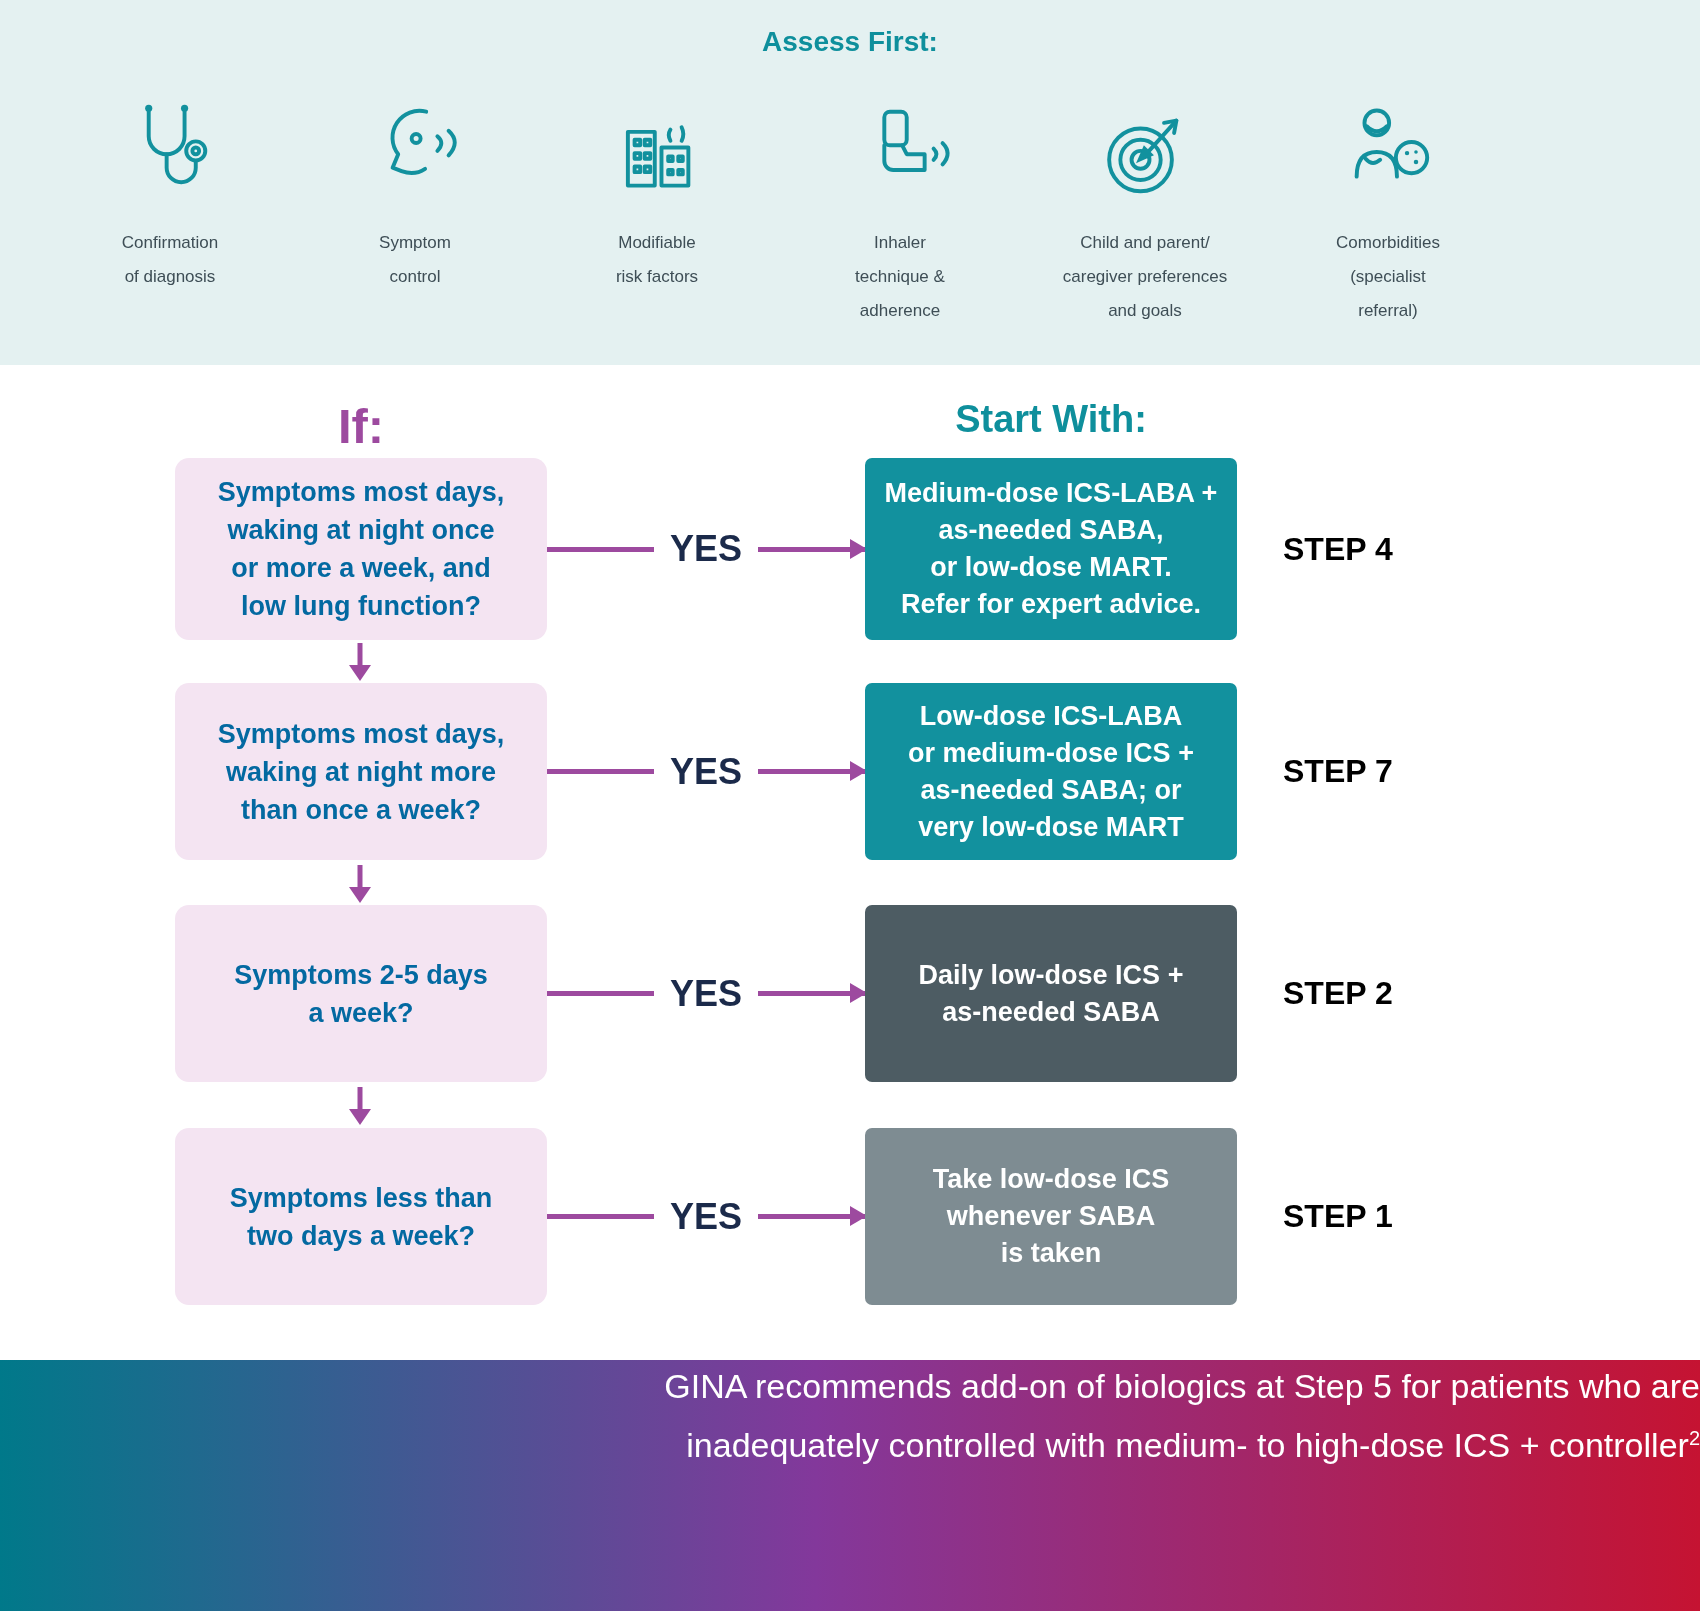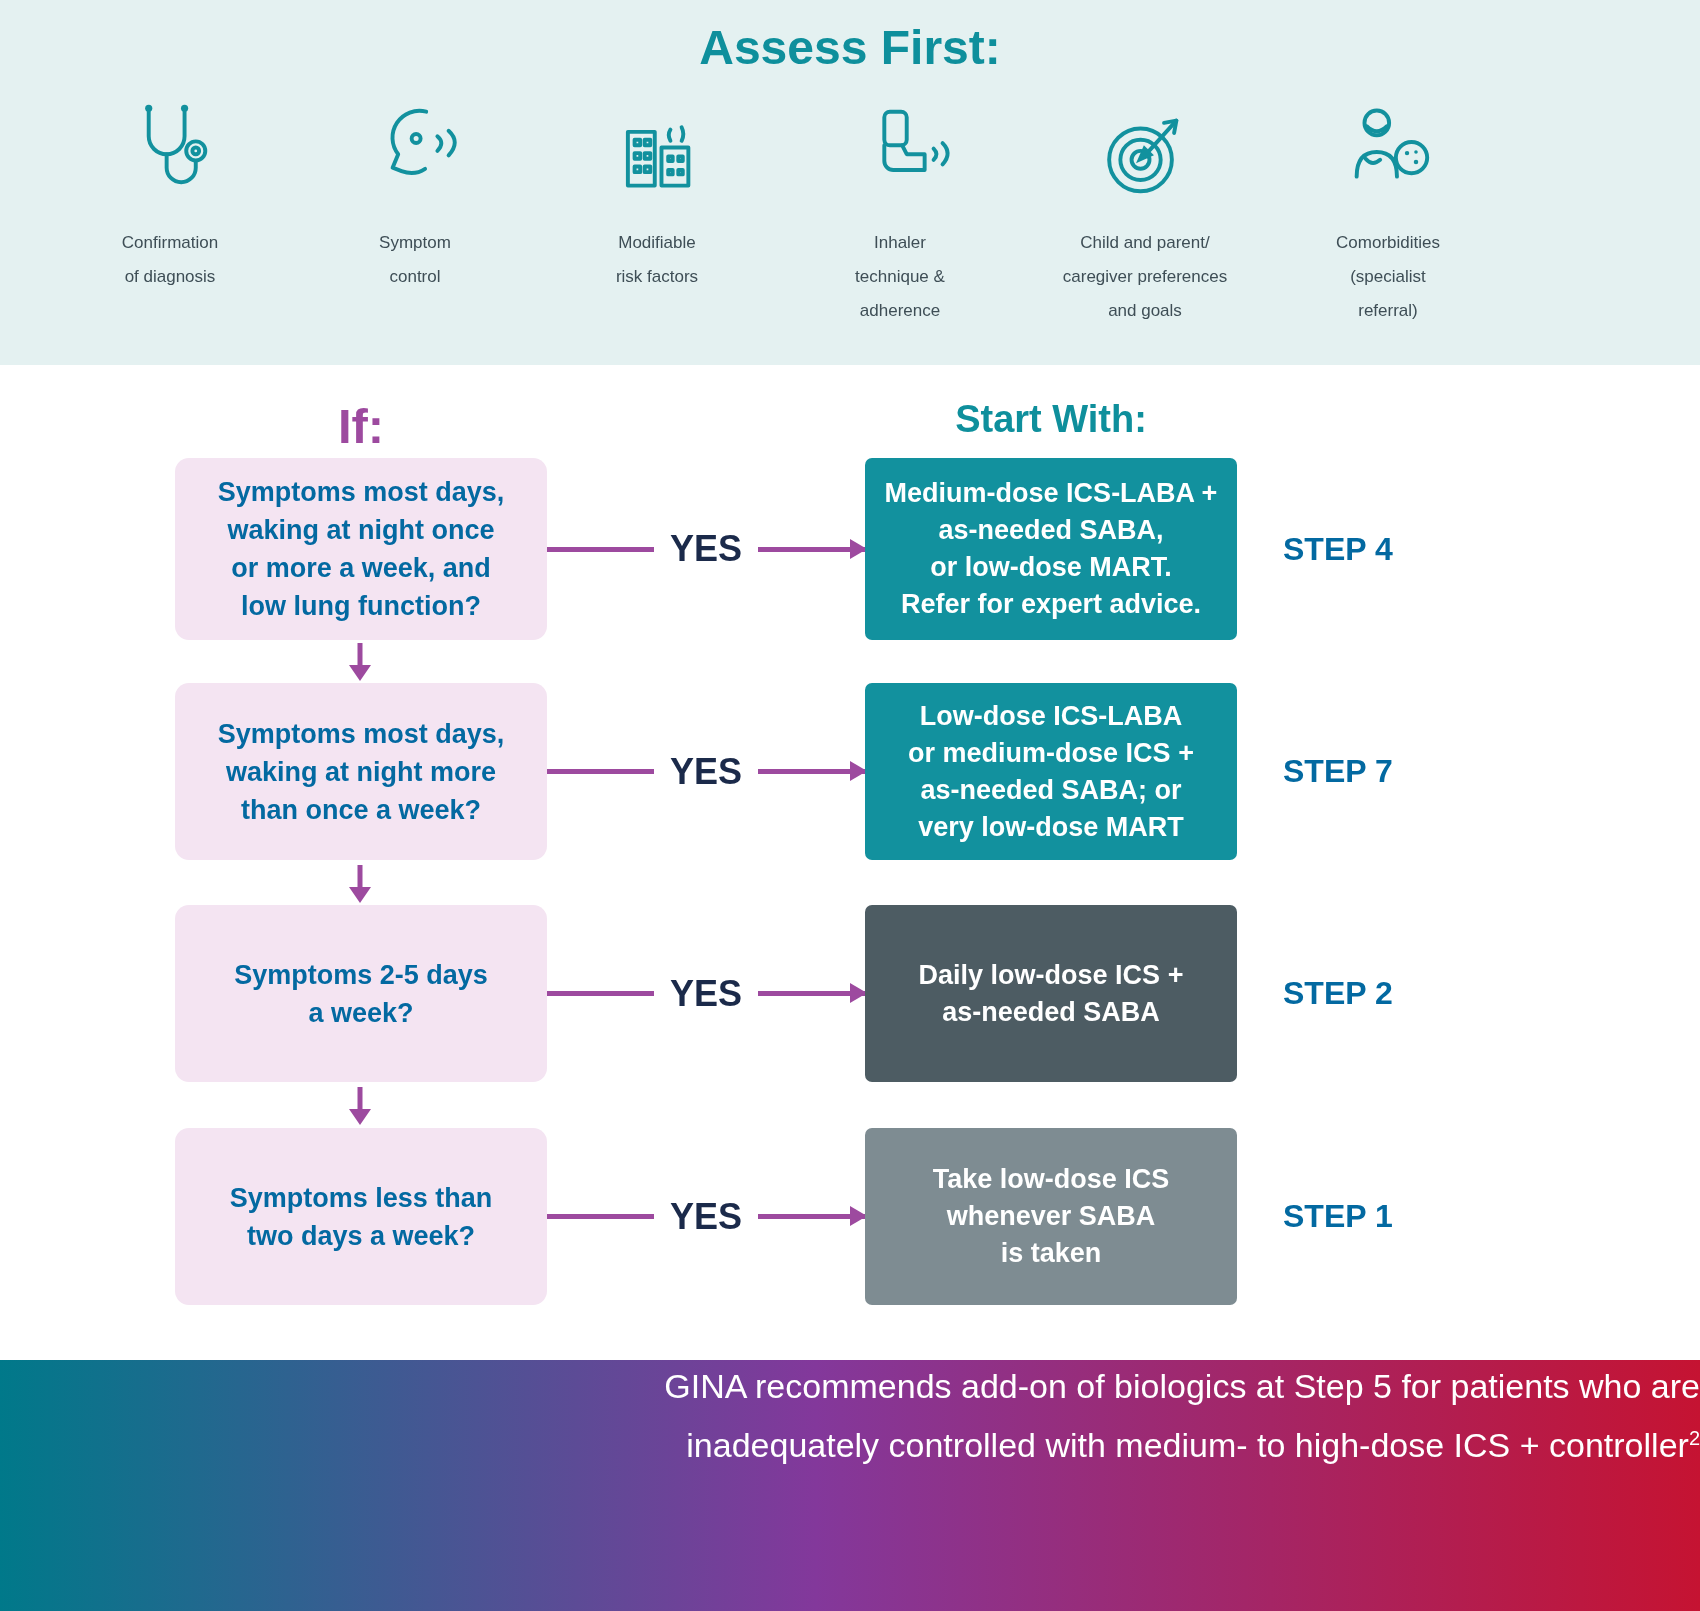--- a/index.html
+++ b/index.html
@@ -15,24 +15,24 @@
 
   
   .assess-section {
     position: absolute;
     top: 0; left: 0;
     width: 1700px; height: 365px;
     background: #e4f1f1;
   }
   .assess-title {
     position: absolute;
-    top: 20px; left: 0;
+    top: 26px; left: 0;
     width: 1700px;
     text-align: center;
-    font-size: 48px;
+    font-size: 28px;
     font-weight: bold;
     color: #0e8f9c;
   }
   .assess-col {
     position: absolute;
     top: 92px;
     width: 262px;
     text-align: center;
   }
   .assess-icon {
@@ -106,21 +106,21 @@
     line-height: 37px;
     white-space: pre-line;
   }
 
   
   .step-label {
     position: absolute;
     left: 1283px; width: 180px;
     display: flex;
     align-items: center;
-    color: #0369a1;
+    color: #000000;
     font-weight: bold;
     font-size: 32px;
   }
 
   
   .yes-connector {
     position: absolute;
     left: 547px; width: 318px;
     display: flex;
     align-items: center;

